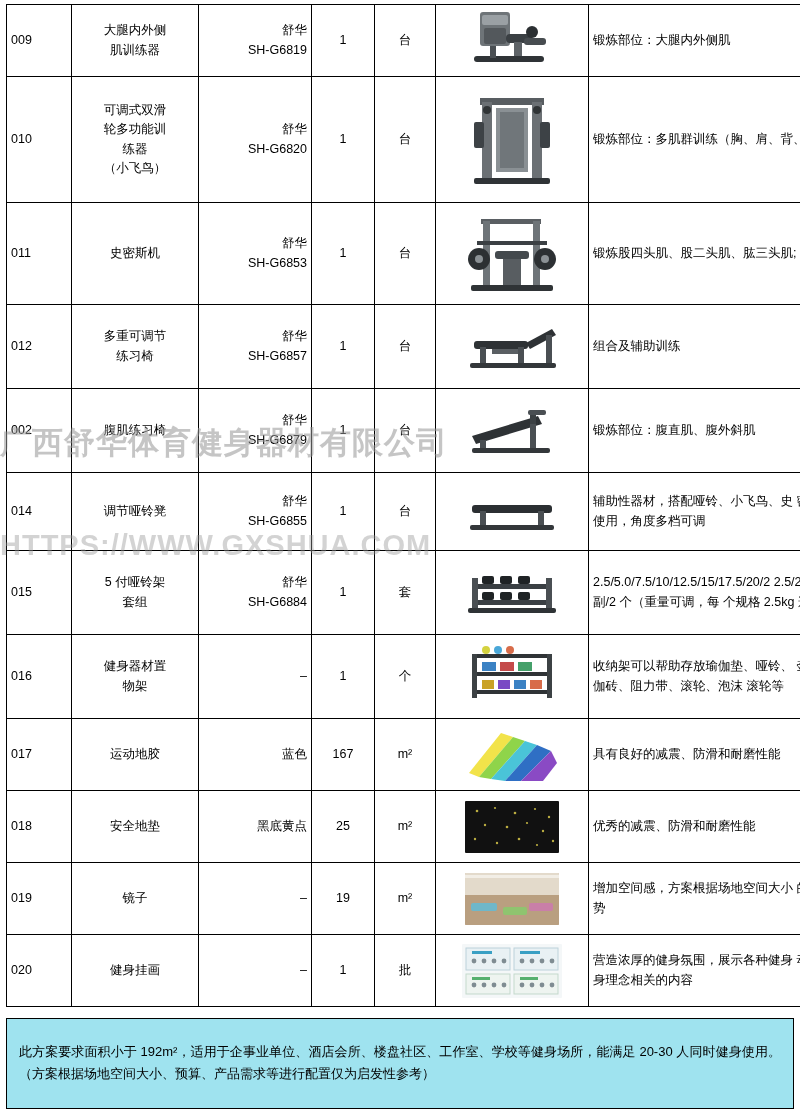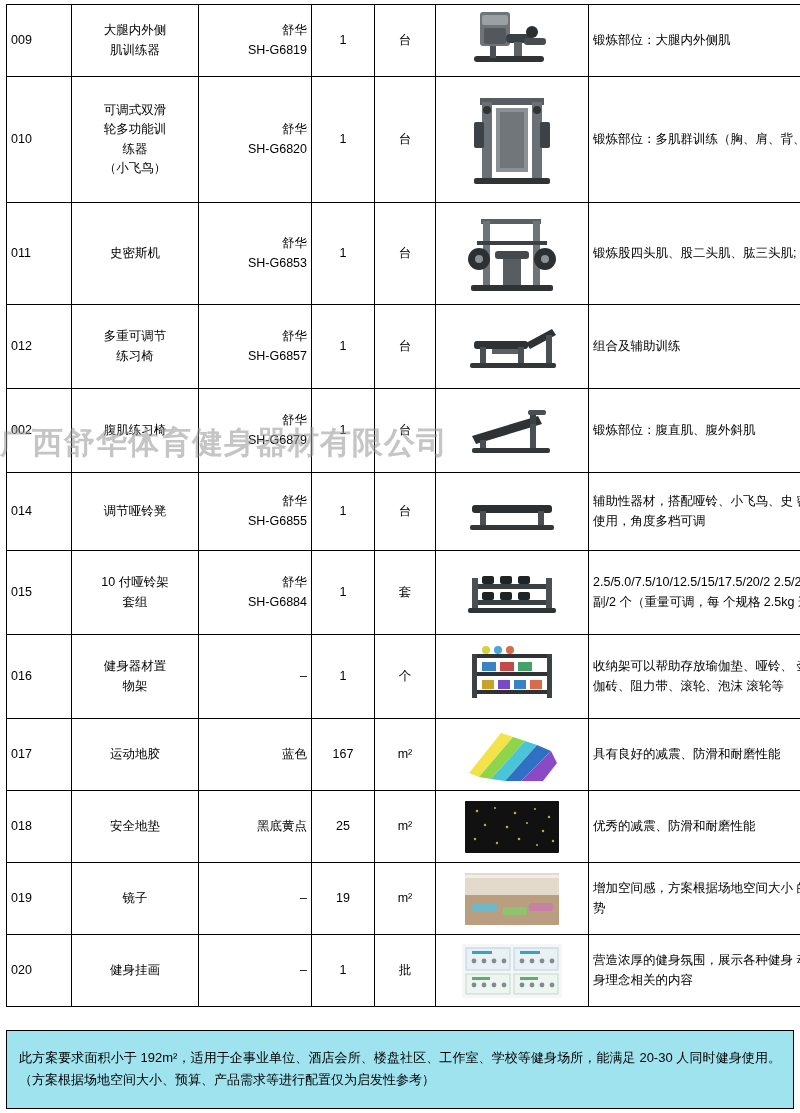--- a/index.html
+++ b/index.html
@@ -89,21 +89,21 @@
 
   
   .footer {
     position: absolute;
     left: 6px;
     bottom: 4px;
     width: 788px;
     box-sizing: border-box;
     background: #9fe3ef;
     border: 1px solid #000;
-    padding: 16px 12px;
+    padding: 22px 12px;
     font-size: 13px;
     line-height: 1.75;
     text-align: justify;
   }
 </style>
 </head>
 <body>
 
 <div id="sheet">
 
@@ -298,21 +298,21 @@
         </td>
         <td class="c-desc">
           <span>辅助性器材，搭配哑铃、小飞鸟、史</span>
           <span>密斯机等使用，角度多档可调</span>
         </td>
       </tr>
 
       <tr style="height:84px">
         <td class="c-id">015</td>
         <td class="c-name">
-          <span class="name-line">10 付哑铃架</span>
+          <span class="name-line">5 付哑铃架</span>
           <span class="name-line">套组</span>
         </td>
         <td class="c-model">
           <span class="model-line">舒华</span>
           <span class="model-line">SH-G6884</span>
         </td>
         <td class="c-qty">1</td>
         <td class="c-unit">套</td>
         <td class="c-img">
           <div class="imgbox">
@@ -521,16 +521,17 @@
         <td class="c-desc">
           <span>营造浓厚的健身氛围，展示各种健身</span>
           <span>动作，健身理念相关的内容</span>
         </td>
       </tr>
 
     </tbody>
   </table>
 
   <div class="wm wm1">广西舒华体育健身器材有限公司</div>
+  <div class="wm wm3">HTTPS://WWW.GXSHUA.COM</div>
 
   <div class="footer">此方案要求面积小于 192m²，适用于企事业单位、酒店会所、楼盘社区、工作室、学校等健身场所，能满足 20-30 人同时健身使用。（方案根据场地空间大小、预算、产品需求等进行配置仅为启发性参考）</div>
 
 </div>
 
 </body></html>

